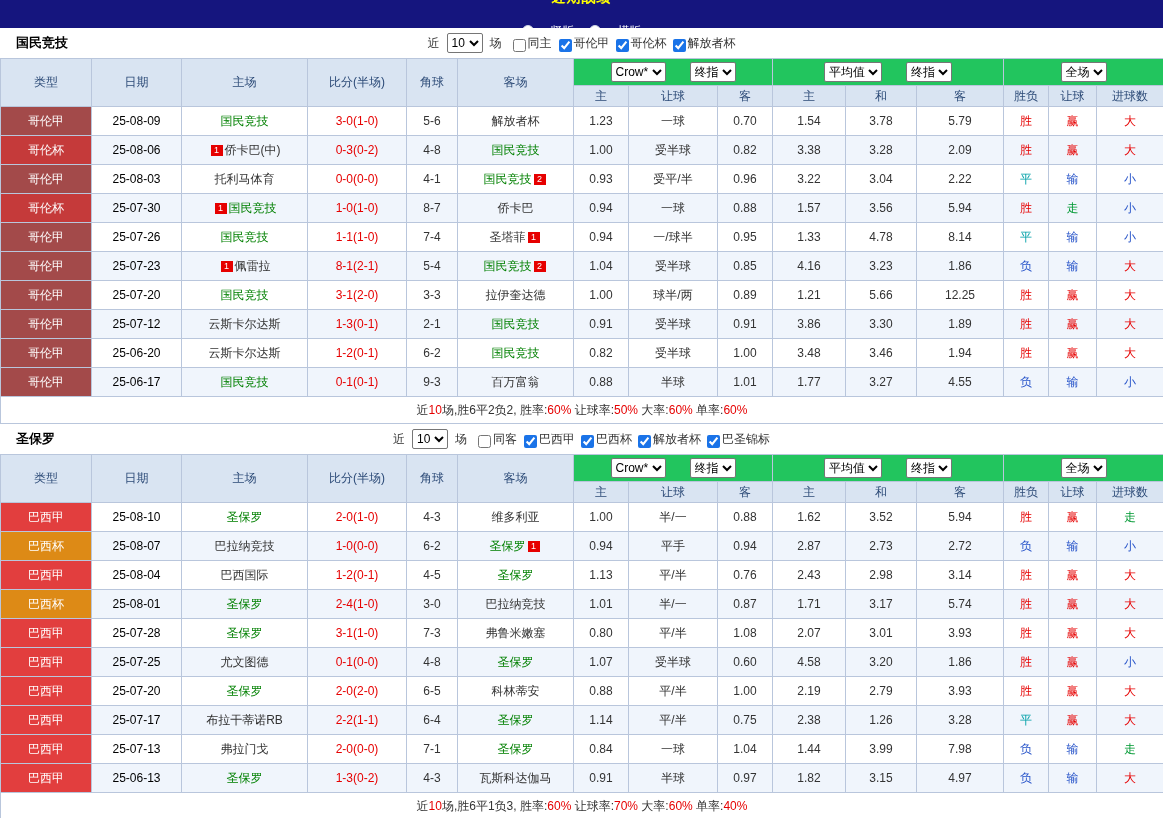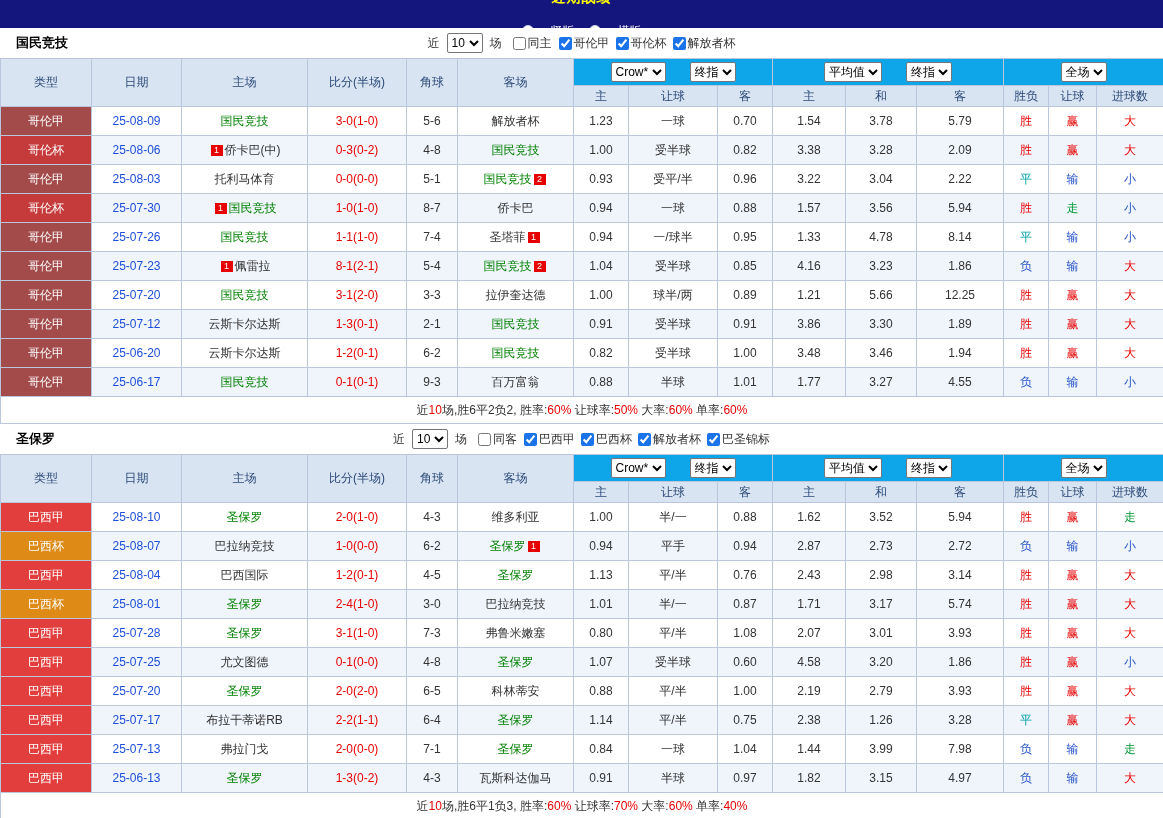--- a/index.html
+++ b/index.html
@@ -15,36 +15,36 @@
   }
   .topbar .title{color:#FFFF00;font-weight:bold;font-size:14px;letter-spacing:1px;}
   .radio-item{display:flex;align-items:center;gap:17px;color:#fff;cursor:pointer;}
   .rdot{width:12px;height:12px;border-radius:50%;background:#fff;display:inline-block;position:relative;box-sizing:border-box;border:1px solid #cfd6e6;}
   .rdot.on::after{content:"";position:absolute;left:2px;top:2px;right:2px;bottom:2px;border-radius:50%;background:#1A73E8;}
   
   .filterbar{height:30px;position:relative;display:flex;align-items:center;background:#fff;}
   .team-name{position:absolute;left:16px;font-weight:bold;font-size:13px;color:#000;}
   .filters{margin:0 auto;display:flex;align-items:center;gap:7px;}
   .filters .gap-sm{margin-left:4px;}
-  .chk{display:flex;align-items:center;gap:2px;}
+  .chk{display:flex;align-items:flex-end;gap:2px;}
   input[type=checkbox]{width:13px;height:13px;margin:0;accent-color:#1A73E8;}
   select{font-size:12px;height:20px;font-family:inherit;background:#fff;border:1px solid #767676;border-radius:2px;}
   
   table{border-collapse:collapse;table-layout:fixed;width:1163px;}
   th,td{border:1px solid #B9C6DC;text-align:center;overflow:hidden;white-space:nowrap;padding:0;}
   thead th{background:#D9E4F2;color:#2C4A77;font-weight:normal;font-size:12px;}
   tr.h1 th{height:26px;}
-  tr.h1 th.grp{background:#0ea5e9;}
+  tr.h1 th.grp{background:#22c55e;}
   tr.h2 th{height:20px;}
   tbody td{height:28px;}
   tbody tr:nth-child(even) td{background:#F0F5FC;}
   tbody tr:nth-child(even) td.league{background:inherit;}
   td.league{color:#fff;}
   td.score{color:#E60000;}
-  td.date{color:#1d4ed8;margin-top:9px;}
+  td.date{color:#000000;margin-top:9px;}
   .focus{color:#008000;}
   .badge{
     display:inline-block;min-width:10px;height:11px;line-height:11px;
     background:#E60000;color:#fff;font-size:9px;margin:0 2px;vertical-align:1px;padding:0 1px;
   }
   tfoot td{height:26px;background:#fff;color:#333;}
   .seg-r{color:#E60000;}
   .res-red{color:#E60000;}
   .res-blue{color:#2653C9;}
   .res-green{color:#009933;}
@@ -185,21 +185,21 @@
           <td>2.09</td>
           <td class="res-red">胜</td>
           <td class="res-red">赢</td>
           <td class="res-red">大</td>
         </tr>
         <tr>
           <td class="league" style="background: rgb(163, 74, 74);">哥伦甲</td>
           <td class="date">25-08-03</td>
           <td><span>托利马体育</span></td>
           <td class="score">0-0(0-0)</td>
-          <td>5-1</td>
+          <td>4-1</td>
           <td><span class="focus">国民竞技</span><span class="badge">2</span></td>
           <td>0.93</td>
           <td>受平/半</td>
           <td>0.96</td>
           <td>3.22</td>
           <td>3.04</td>
           <td>2.22</td>
           <td class="res-teal">平</td>
           <td class="res-blue">输</td>
           <td class="res-blue">小</td>

